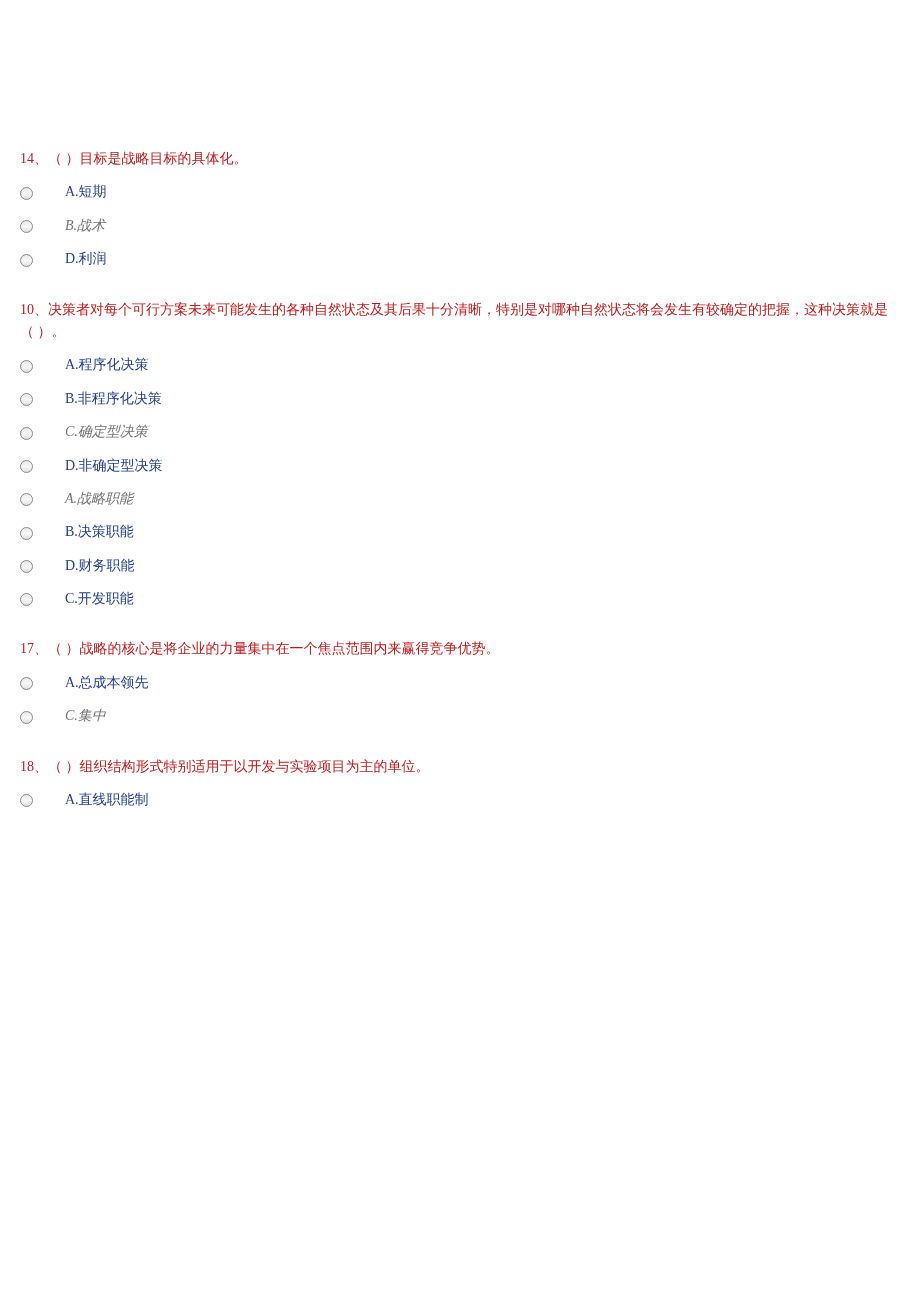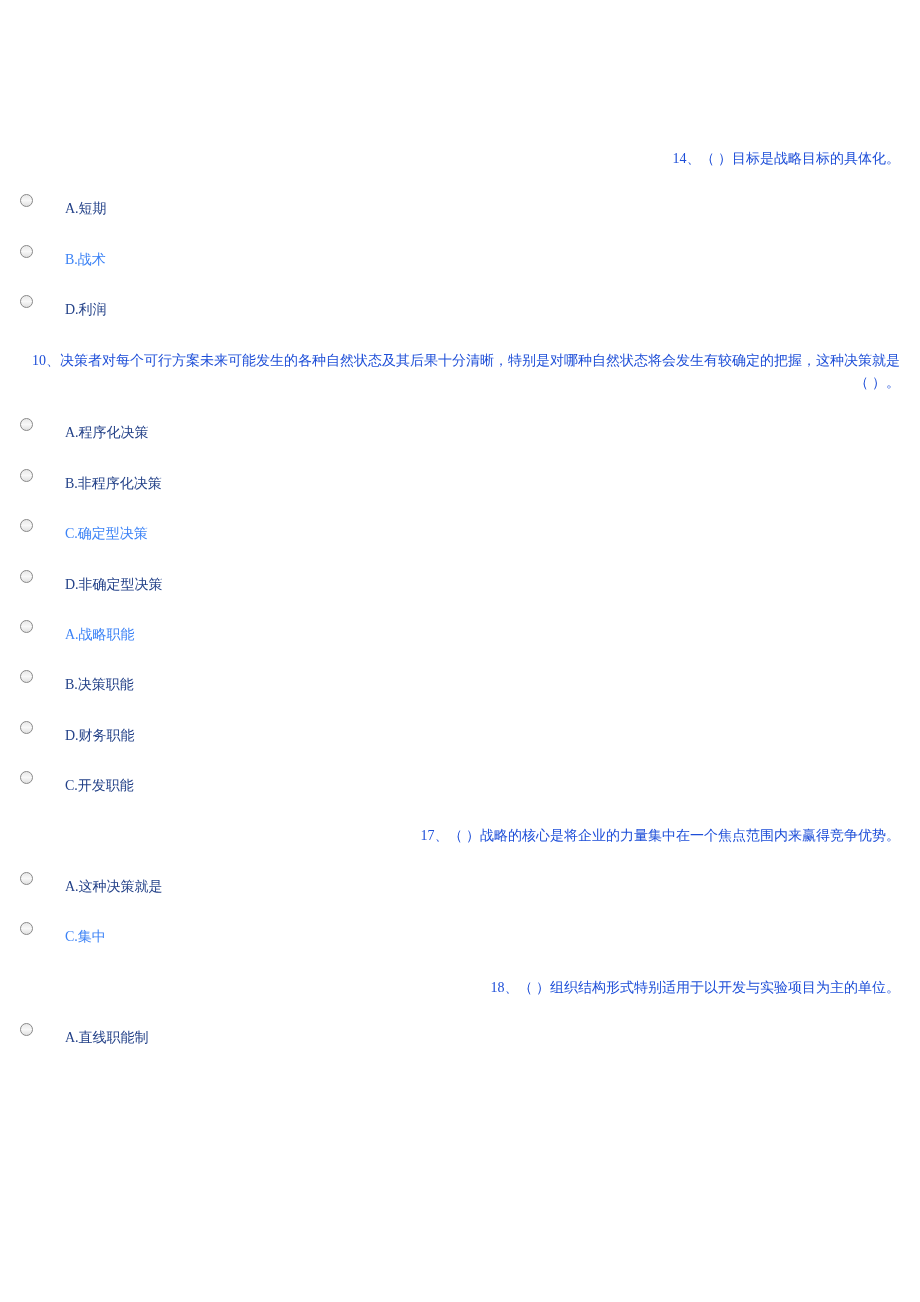--- a/index.html
+++ b/index.html
@@ -12,48 +12,48 @@
       font-size: 14px;
       line-height: 1.6;
       color: #234188;
       background: #ffffff;
       padding: 20px;
       width: 920px;
     }
     .question {
       margin-top: 28px;
       margin-bottom: 8px;
-      color: #1d4ed8;
-      text-align: right;
+      color: #b91c1c;
     }
     .option-row {
       display: flex;
-      align-items: flex-start;
-      margin-top: 28px;
+      align-items: flex-end;
+      margin-top: 11px;
       margin-bottom: 6px;
     }
     .radio-indicator {
       display: inline-block;
       width: 13px;
       height: 13px;
       border: 1px solid #888;
       border-radius: 50%;
       background: linear-gradient(to bottom, #e8e8e8, #f8f8f8 50%, #e0e0e0);
       margin-right: 24px;
       margin-left: 0px;
       flex-shrink: 0;
       position: relative;
       top: -4px;
     }
     .option-text {
       color: #234188;
       margin-left: 8px;
     }
     .option-highlighted {
-      color: #3b82f6;
+      color: #737373;
+      font-style: italic;
     }
     .spacer-top {
       height: 100px;
     }
   </style>
 </head>
 <body>
 
 <div class="spacer-top"></div>
 
@@ -100,21 +100,21 @@
       <span class="radio-indicator"></span>
       <span class="option-text">D.财务职能</span>
     </div>
     <div class="option-row">
       <span class="radio-indicator"></span>
       <span class="option-text">C.开发职能</span>
     </div>
     <div class="question">17、（  ）战略的核心是将企业的力量集中在一个焦点范围内来赢得竞争优势。</div>
     <div class="option-row">
       <span class="radio-indicator"></span>
-      <span class="option-text">A.这种决策就是</span>
+      <span class="option-text">A.总成本领先</span>
     </div>
     <div class="option-row">
       <span class="radio-indicator"></span>
       <span class="option-text option-highlighted">C.集中</span>
     </div>
     <div class="question">18、（  ）组织结构形式特别适用于以开发与实验项目为主的单位。</div>
     <div class="option-row">
       <span class="radio-indicator"></span>
       <span class="option-text">A.直线职能制</span>
     </div>

